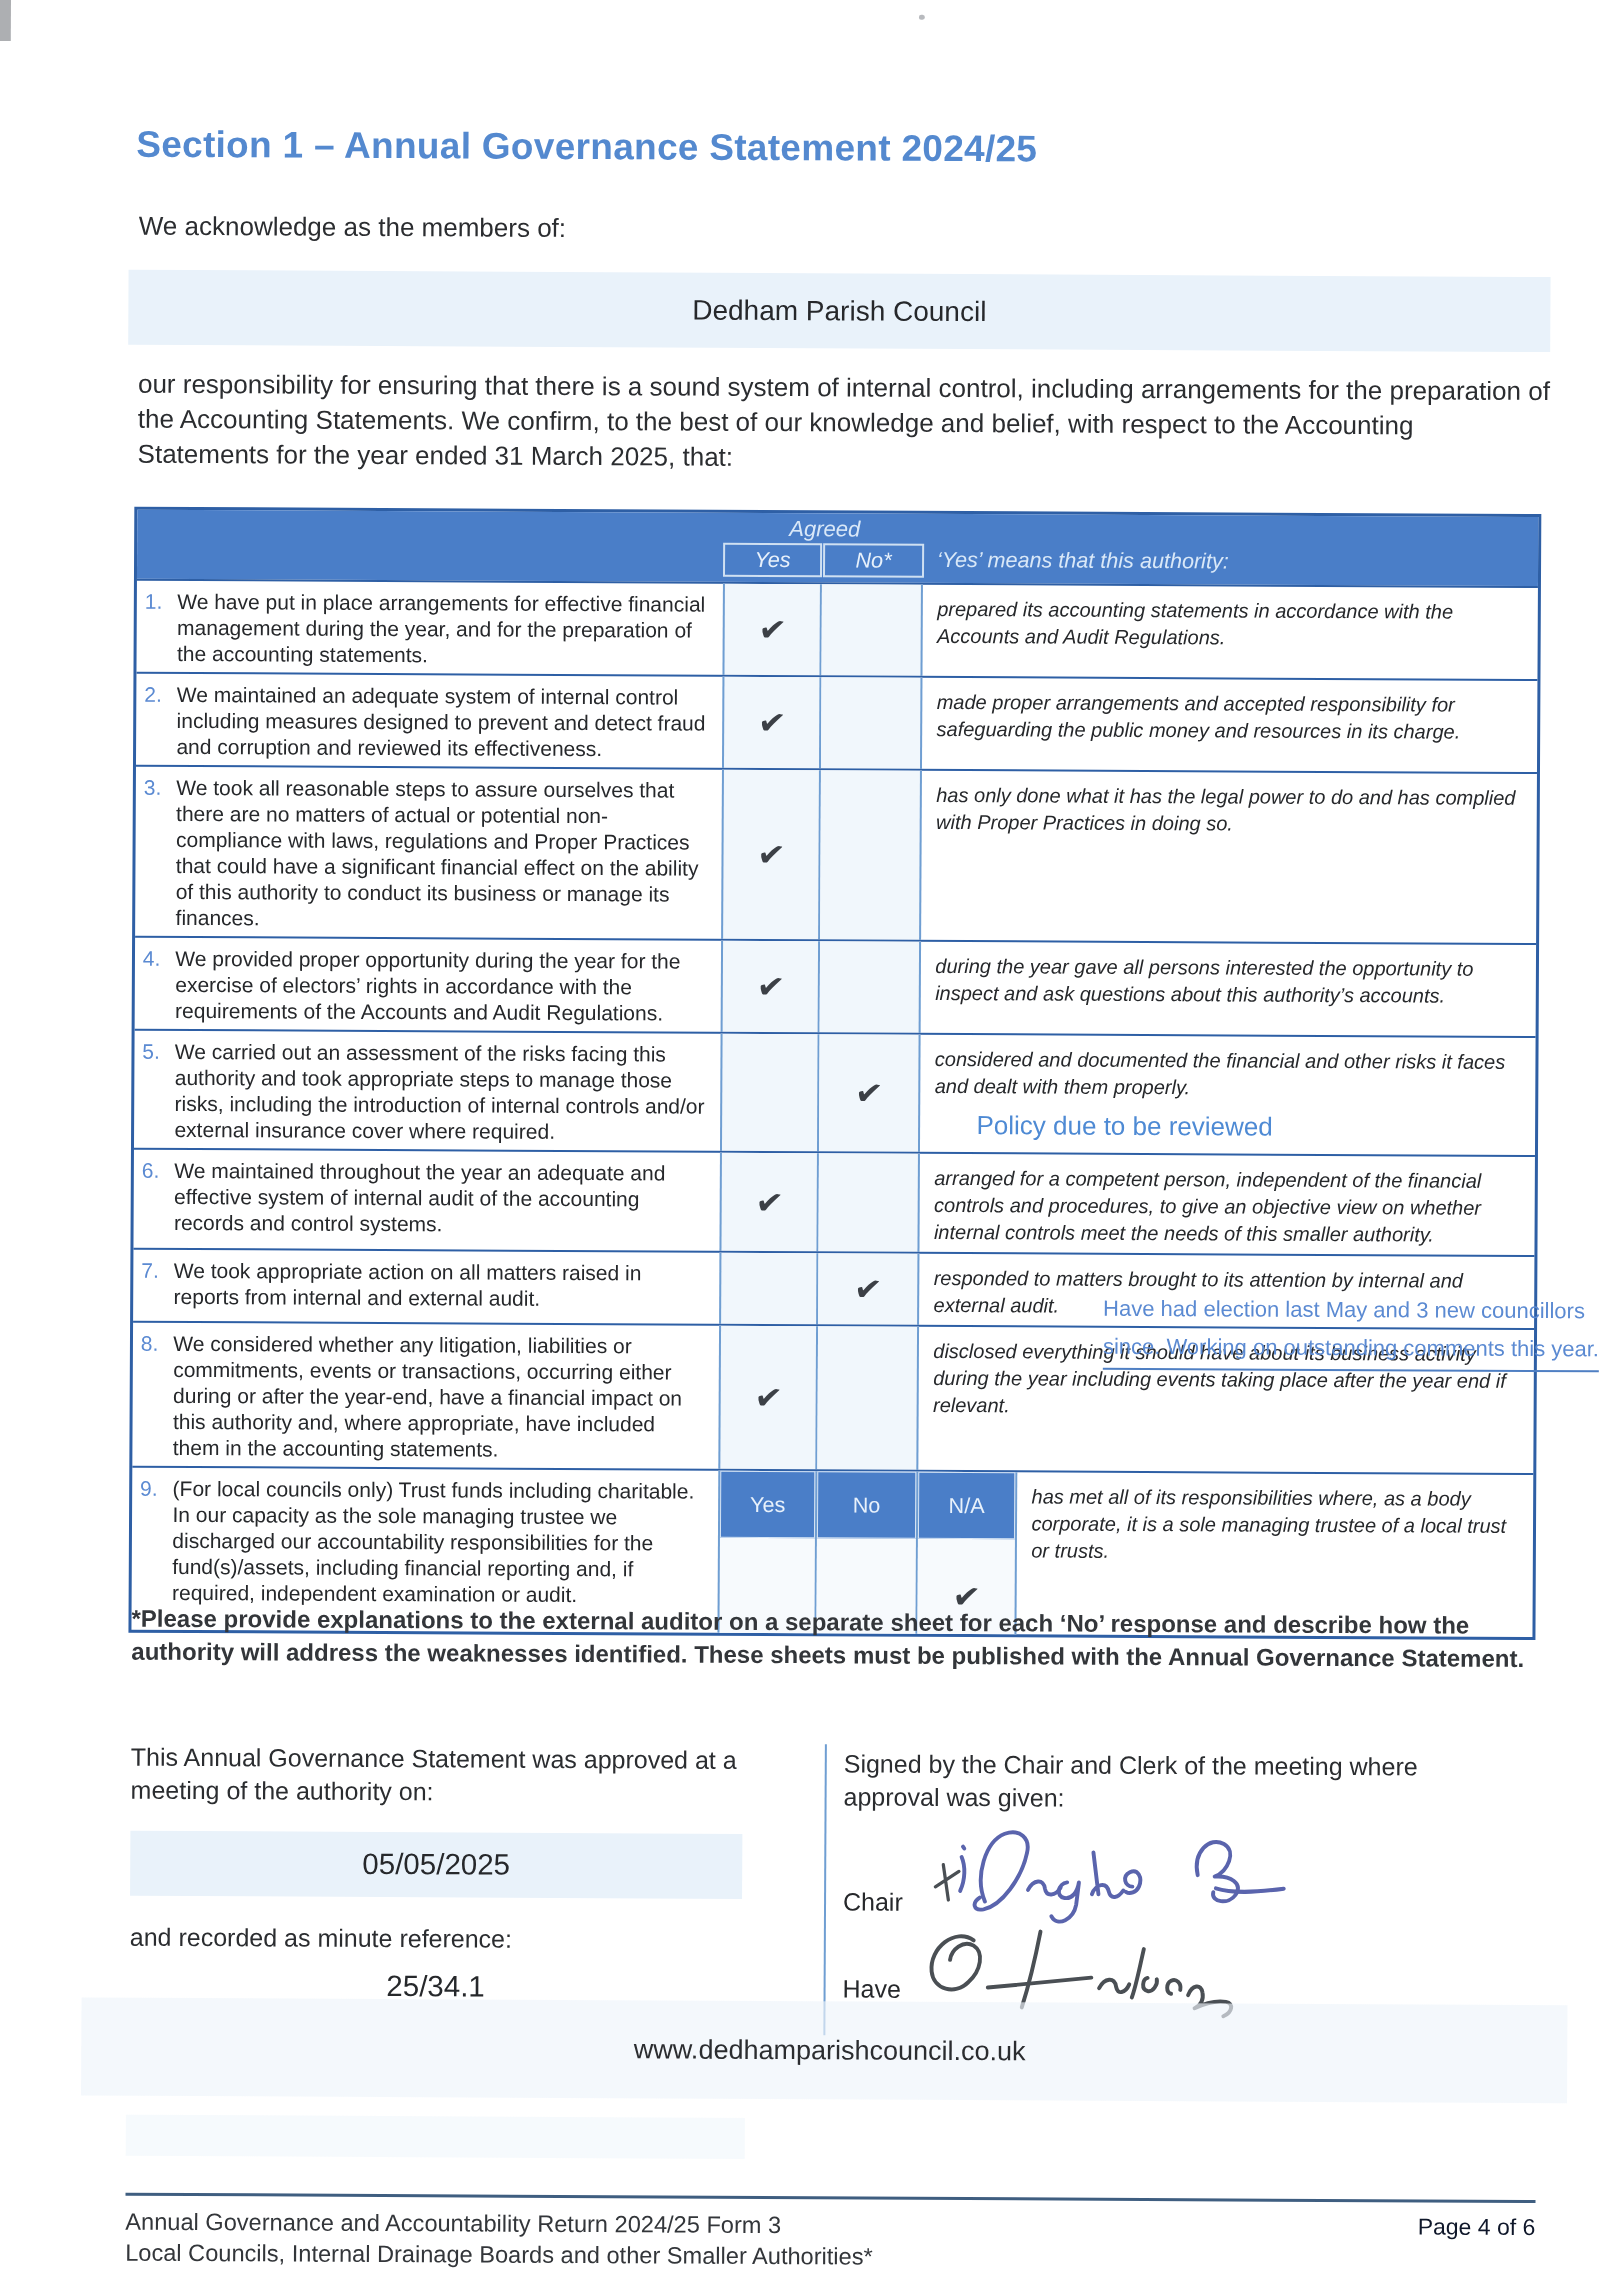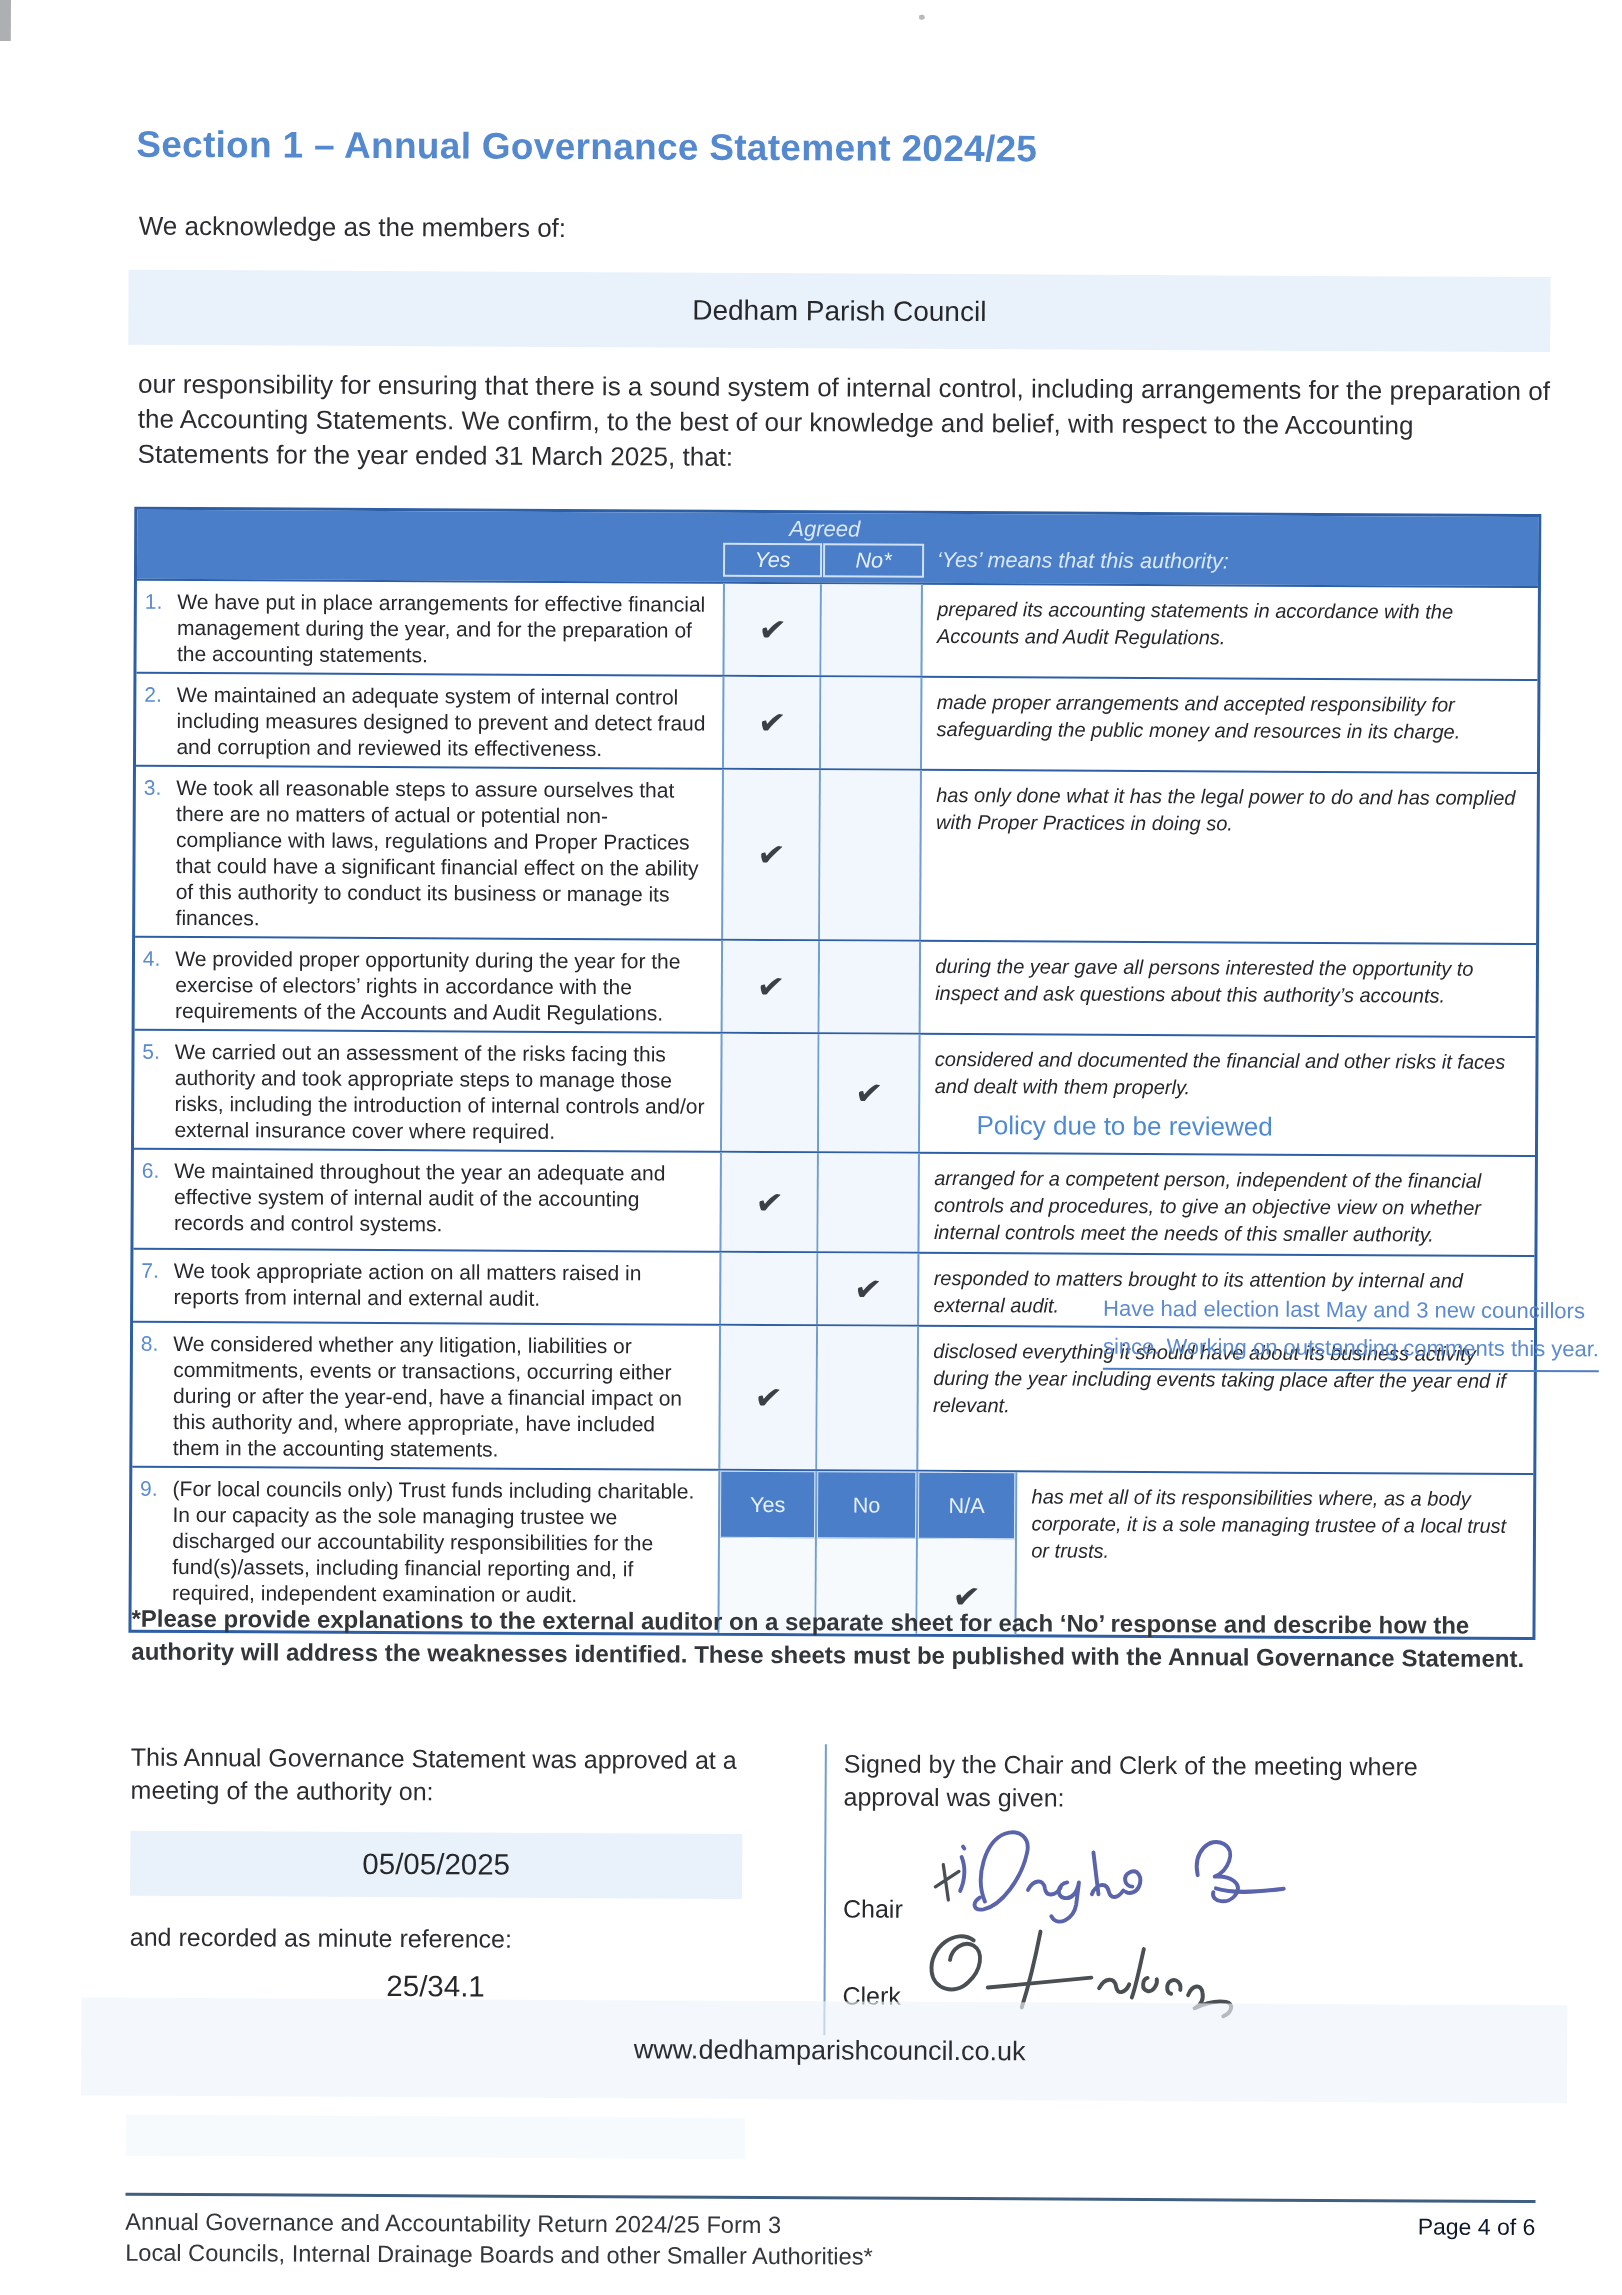--- a/index.html
+++ b/index.html
@@ -58,21 +58,21 @@
 
   
   .approval{position:absolute;left:140px;top:1741px;width:1411px;height:291px;display:grid;grid-template-columns:694px 717px;}
   .ap-left{position:relative;}
   .ap-right{position:relative;border-left:2px solid #6f9ed2;}
   .ap-text{font-size:25px;line-height:33px;color:#2b2d30;}
   .date-band{margin-top:23.6px;width:612px;height:65px;background:#e9f2fa;display:flex;align-items:center;justify-content:center;font-size:29.5px;}
   .minute-label{margin-top:25px;font-size:25px;}
   .minute-val{margin-top:14.4px;width:612px;text-align:center;font-size:29.5px;}
   .ap-right .ap-text{margin-left:17px;width:628px;}
-  .role-label{position:absolute;left:17px;font-size:25px;margin-top:7px;}
+  .role-label{position:absolute;left:17px;font-size:25px;}
   .chair-label{top:143px;}
   .clerk-label{top:230px;}
   .sig{position:absolute;}
   .sig-chair{left:98px;top:65px;}
   .sig-clerk{left:85px;top:169px;}
 
   
   .url-band{position:absolute;left:92px;top:1998px;width:1486px;height:98px;background:#eef5fb;opacity:.65;}
   .url-band2{position:absolute;left:137px;top:2115px;width:619px;height:41px;background:#eef5fb;opacity:.5;}
   .site-url{position:absolute;left:137px;top:2032px;width:1407px;text-align:center;font-size:27px;color:#2b2d30;}
@@ -268,21 +268,21 @@
           <path d="M56,72 c6,14 6,34 -2,52 M58,56 l2,3"></path>
           <path d="M92,140 c-16,-38 0,-92 30,-104 c22,-8 40,6 34,30 c-8,38 -38,80 -66,86 c-16,3 -18,-10 -6,-18"></path>
           <path d="M158,122 c8,-16 24,-18 26,-2 c2,12 16,12 24,-2"></path>
           <path d="M218,110 c-14,2 -18,22 -4,24 c12,2 20,-10 22,-24 l-4,34 c-4,22 -28,36 -38,18"></path>
           <path d="M266,128 l-8,-64 m-2,64 c6,-16 22,-20 26,-4 c3,12 14,10 22,-2"></path>
           <path d="M318,116 c-12,0 -16,-16 -4,-22 c12,-6 20,8 14,22 c-4,9 -14,12 -20,8"></path>
           <path d="M418,98 c-8,-36 18,-60 40,-48 c20,11 6,42 -14,50 c24,-2 44,10 32,28 c-10,15 -38,12 -34,-4"></path>
           <path d="M446,118 c26,8 60,6 104,0"></path>
         </g>
       </svg>
-      <div class="role-label clerk-label">Clerk</div>
+      <div class="role-label clerk-label">Have</div>
       <svg class="sig sig-clerk" width="432" height="118" viewBox="0 0 660 180">
         <g fill="none" stroke="#4a4f54" stroke-width="6" stroke-linecap="round" stroke-linejoin="round">
           <path d="M96,40 c-28,-20 -68,12 -64,48 c3,28 36,36 56,16 c20,-18 24,-46 8,-56 c-16,-9 -34,6 -36,22"></path>
           <path d="M118,112 l158,-16"></path>
           <path d="M198,26 c-8,42 -18,84 -28,116"></path>
           <path d="M288,112 c8,-16 24,-18 26,-2 c2,12 14,10 20,-4"></path>
           <path d="M356,52 c-8,36 -12,58 -18,74 m24,-30 c-8,2 -10,18 0,20 c8,2 16,-10 14,-18"></path>
           <path d="M398,120 c-8,-2 -8,-16 0,-20 c8,-4 16,4 14,14"></path>
           <path d="M424,122 c6,-16 20,-18 22,-4 c2,10 -2,20 -12,24 c16,-8 34,-12 48,-10 c12,2 10,16 -4,22"></path>
         </g>

